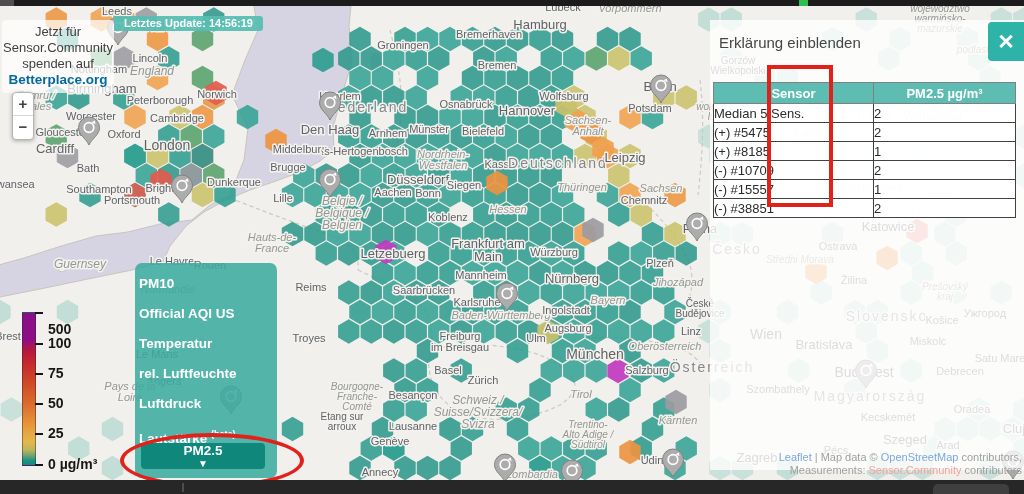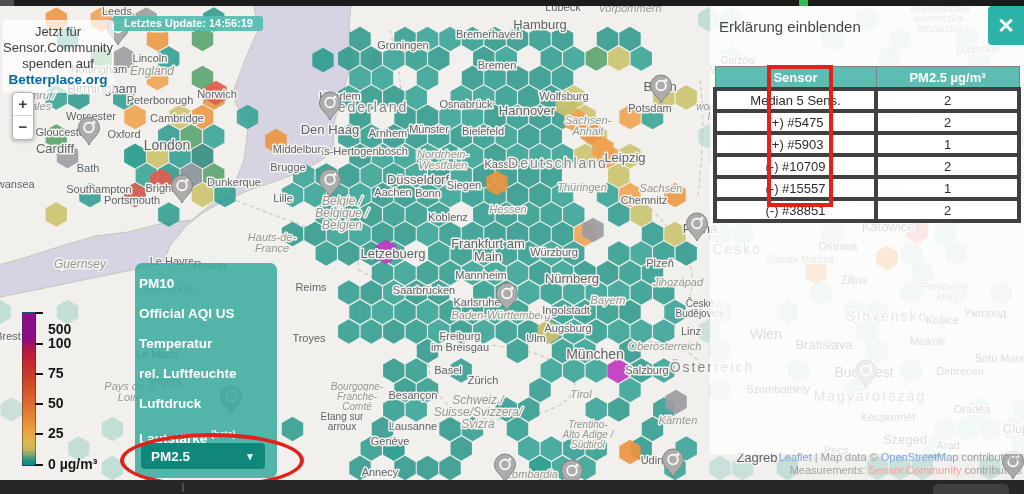--- a/index.html
+++ b/index.html
@@ -35,36 +35,36 @@
   #scale .bar{position:absolute;left:22px;top:12px;width:12px;height:152px;border:1px solid rgba(40,40,40,.45);
     background:linear-gradient(to bottom,#8b0d8b 0%,#8e0c86 17%,#a01264 21%,#b31740 24%,#c22430 31%,#ce4726 45%,#dc6c2e 60%,#e89a3c 75%,#e2b84e 85%,#c0b45a 90%,#6ba272 94%,#1e9381 97%,#0c8c7e 100%);}
   #scale .tick{position:absolute;left:35px;width:8px;height:2px;background:#161616;}
   #scale .tlabel{position:absolute;left:48px;transform:translateY(-8px);font-size:14px;font-weight:bold;color:#161616;white-space:nowrap;}
   
   #layer-menu{position:absolute;left:135px;top:263px;width:142px;height:215px;z-index:10;
     background:rgba(60,171,160,.88);border-radius:7px;padding:6px 0 0 4px;box-sizing:border-box;}
   .menu-item{color:#fff;font-weight:bold;font-size:13.5px;height:30px;line-height:30px;cursor:pointer;white-space:nowrap;}
   .menu-item sup{font-size:9px;}
   #menu-selected{position:absolute;left:6px;top:180px;width:124px;height:26px;background:#10877b;border-radius:4px;
-    display:flex;align-items:center;justify-content:space-between;padding:0 10px;box-sizing:border-box;cursor:pointer;}
+    display:flex;align-items:center;justify-content:space-between;padding:0 10px;box-sizing:border-box;cursor:pointer;flex-direction:column;}
   #menu-selected .sel-label{color:#fff;font-weight:bold;font-size:13.5px;}
   #menu-selected .caret{color:#fff;font-size:10px;}
   
   #red-ellipse{position:absolute;left:120px;top:433px;width:176px;height:47px;border:4px solid #e3211b;
     border-radius:50%;z-index:25;pointer-events:none;}
   #red-rect{position:absolute;left:767px;top:65px;width:66px;height:142px;border:4px solid #e3211b;z-index:25;
     box-sizing:border-box;pointer-events:none;}
   
-  #panel{position:absolute;left:710px;top:4px;width:314px;height:450px;background:rgba(255,255,255,.78);z-index:15;}
+  #panel{position:absolute;left:710px;top:20px;width:314px;height:450px;background:rgba(255,255,255,.78);z-index:15;}
   #panel-title{position:absolute;left:9px;top:14px;font-size:15px;color:#454545;cursor:pointer;}
   #panel-close{position:absolute;right:0;top:2px;width:36px;height:39px;background:#2db3a7;border-radius:4px 0 0 4px;
     color:#fff;font-size:21px;font-weight:bold;text-align:center;line-height:39px;cursor:pointer;}
   #sensor-table{position:absolute;left:3px;top:62px;border-collapse:collapse;font-size:13px;}
   #sensor-table th{background:rgba(85,185,175,.95);color:#fff;font-weight:bold;border:1px solid #808080;height:18px;}
-  #sensor-table td{background:rgba(255,255,255,.9);color:#2b2b2b;text-align:center;border:4px solid #404040;height:18px;padding:0;}
+  #sensor-table td{background:rgba(255,255,255,.9);color:#2b2b2b;border:1px solid #404040;height:18px;padding:0;}
   #sensor-table .col1{width:157px;}
   #sensor-table .col2{width:139px;}
   
   #attrib{position:absolute;right:2px;top:451px;z-index:20;text-align:right;font-size:11px;line-height:12.5px;color:#a0a0a0;}
   #attrib .blue{color:#7da7dd;}
   #attrib .salmon{color:#f5a09a;}
 </style>
 </head>
 <body>
 
@@ -771,21 +771,21 @@
       <tbody>
           <tr>
             <td class="col1">Median 5 Sens.</td>
             <td class="col2">2</td>
           </tr>
           <tr>
             <td class="col1">(+) #5475</td>
             <td class="col2">2</td>
           </tr>
           <tr>
-            <td class="col1">(+) #5903</td>
+            <td class="col1">(+) #8185</td>
             <td class="col2">1</td>
           </tr>
           <tr>
             <td class="col1">(-) #10709</td>
             <td class="col2">2</td>
           </tr>
           <tr>
             <td class="col1">(-) #15557</td>
             <td class="col2">1</td>
           </tr>

